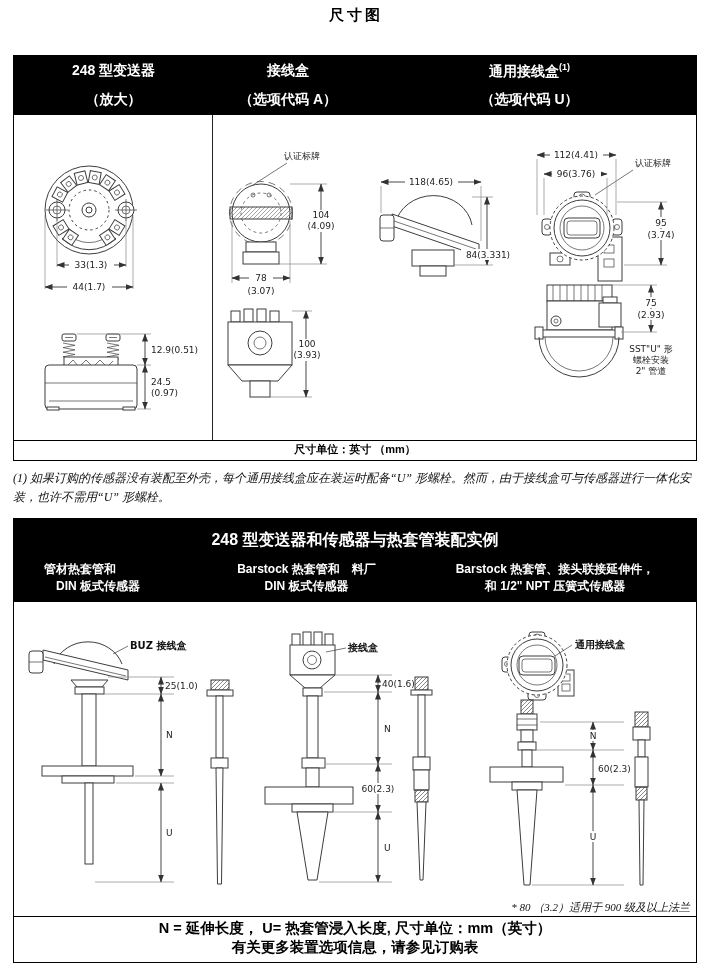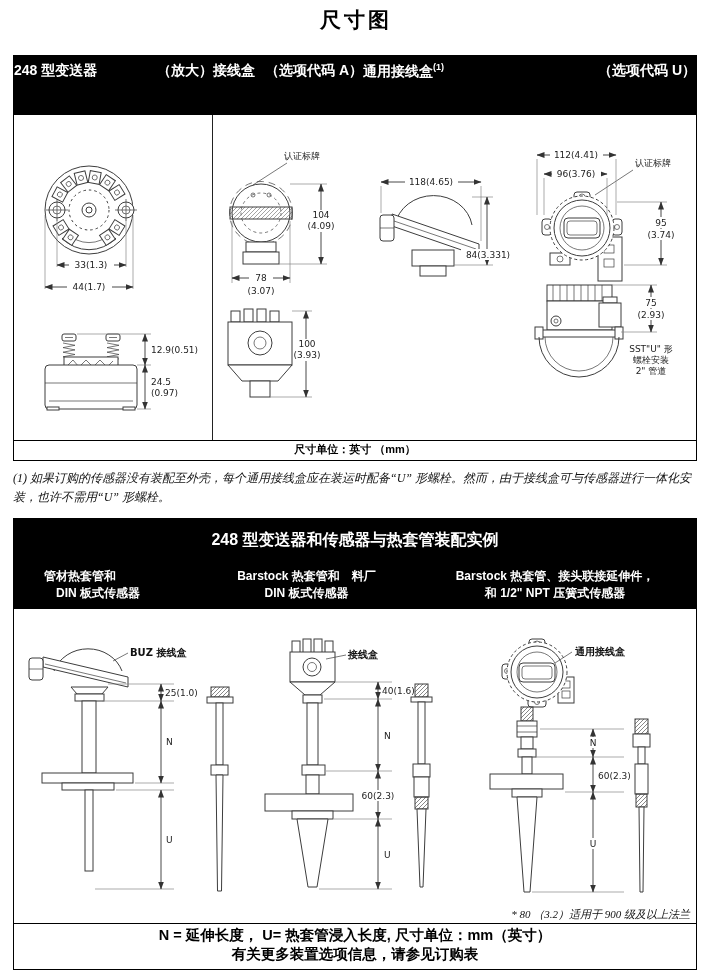--- a/index.html
+++ b/index.html
@@ -1,39 +1,39 @@
 <!DOCTYPE html>
 <html><head>
 <meta charset="utf-8">
 <style>
   html,body{margin:0;padding:0}
   body{width:712px;height:980px;background:#fff;position:relative;
        font-family:"Liberation Sans","DejaVu Sans",sans-serif;color:#000;overflow:hidden}
   .title{position:absolute;top:6px;left:0;width:100%;text-align:center;
-         font-size:21px;font-weight:bold;letter-spacing:3px}
+         font-size:15px;font-weight:bold;letter-spacing:3px}
   
   .t1{position:absolute;left:13px;top:55px;width:684px;border:1.6px solid #000;box-sizing:border-box;background:#fff}
   .t1-head{display:flex;background:#000;color:#fff;font-weight:bold;font-size:14px;text-align:center}
-  .hc{display:flex;flex-direction:row;justify-content:space-between;
+  .hc{display:flex;flex-direction:column;justify-content:space-between;
       padding:7px 0 8px;box-sizing:border-box;min-height:59px;line-height:1.1}
   .hc.w1{width:199px}.hc.w2{width:150px}.hc.w3{width:152px}.hc.w4{flex:1}
   sup{font-size:9px;vertical-align:super}
   .t1-body{display:flex;height:325px}
   .cl{width:199px;border-right:1.4px solid #222;box-sizing:border-box}
   .cr{flex:1}
   .t1-units{border-top:1.5px solid #000;text-align:center;font-weight:bold;
             font-size:11px;padding:1px 0 3px}
   .fn1{position:absolute;left:13px;top:469px;width:694px;
        font-family:"Liberation Serif",serif;font-style:italic;font-size:12px;
        line-height:1.55;color:#111}
   
   .t2{position:absolute;left:13px;top:518px;width:684px;border:1.6px solid #000;box-sizing:border-box;background:#fff}
   .t2-head{background:#000;color:#fff;padding:11px 0 6px}
   .t2-title{text-align:center;font-size:16px;font-weight:bold}
-  .t2-cols{display:flex;font-size:12px;font-weight:bold;margin-top:17px;line-height:1.45}
+  .t2-cols{display:flex;font-size:12px;font-weight:bold;margin-top:10px;line-height:1.45}
   .tc1{width:185px;padding-left:30px;box-sizing:border-box}
   .tc1 .l2{padding-left:12px}
   .tc2{width:215px;text-align:center}
   .tc3{flex:1;text-align:center}
   .t2-body{position:relative;height:314px;border-bottom:1.4px solid #000}
   .t2-fn{position:absolute;right:6px;bottom:1px;font-family:"Liberation Serif",serif;
          font-style:italic;font-size:11px;color:#111}
   .t2-notes{text-align:center;font-size:14.5px;font-weight:600;padding:2px 0 4px;line-height:1.35}
   
   svg{display:block}

